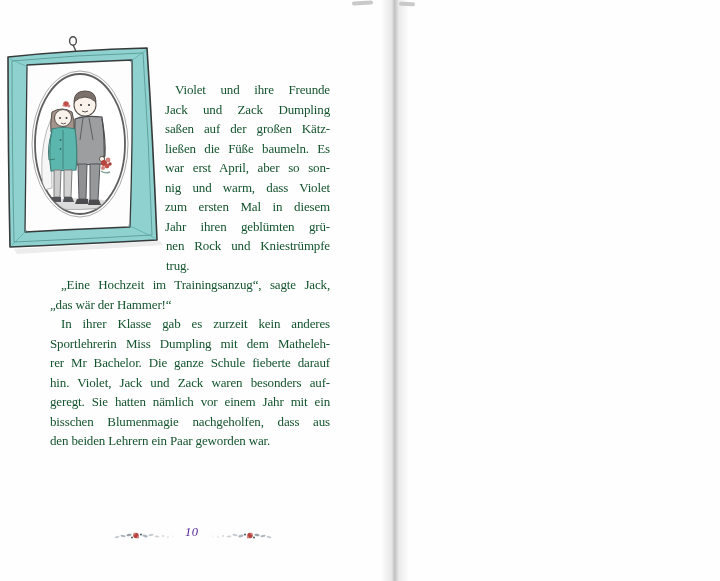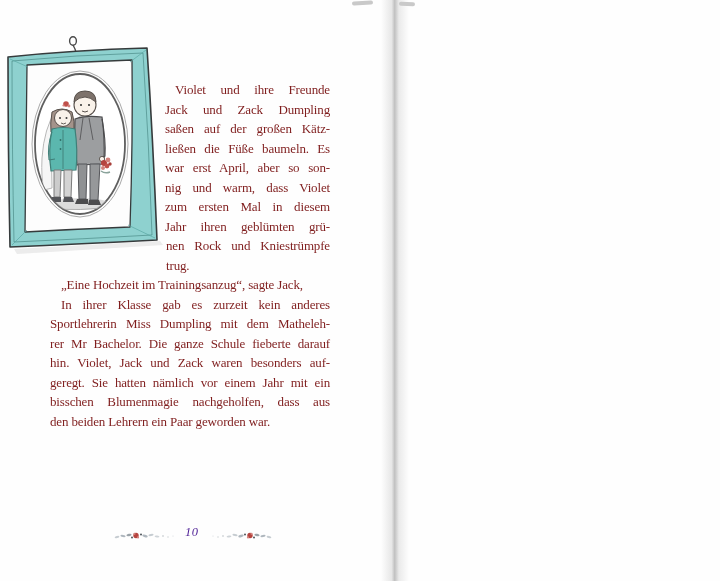--- a/index.html
+++ b/index.html
@@ -22,21 +22,21 @@
       rgba(140,140,140,.55) 49%,
       rgba(150,150,150,.50) 52%,
       rgba(175,175,175,.25) 64%,
       rgba(160,160,160,0) 100%);
   }
   .top-dash{position:absolute;background:#c9c9c9;border-radius:3px;height:4px}
   #top-dash-left{left:352px;top:1px;width:21px;transform:rotate(-3deg)}
   #top-dash-right{left:399px;top:2px;width:16px;transform:rotate(2deg)}
 
   
-  .text-col{position:absolute;color:#7f1d1d}
+  .text-col{position:absolute;color:#14532d}
   #left-text{left:50px;top:80px;width:280px;font-size:13px;line-height:19.5px;letter-spacing:-.15px}
   .line{text-align:justify;text-align-last:justify}
   .para .line:first-child{padding-left:11px}
   .para .line:last-child{text-align-last:left}
   
   .para.wrap-illo .line:nth-child(-n+9){margin-left:115px}
   .para.wrap-illo .line:first-child{padding-left:10px}
   .para.wrap-illo .line:last-child{margin-left:116px}
 
   
@@ -151,20 +151,21 @@
         <div class="line">saßen auf der großen Kätz-</div>
         <div class="line">ließen die Füße baumeln. Es</div>
         <div class="line">war erst April, aber so son-</div>
         <div class="line">nig und warm, dass Violet</div>
         <div class="line">zum ersten Mal in diesem</div>
         <div class="line">Jahr ihren geblümten grü-</div>
         <div class="line">nen Rock und Kniestrümpfe trug.</div>
       </div>
       <div class="para">
         <div class="line">„Eine Hochzeit im Trainingsanzug“, sagte Jack,</div>
+        <div class="line">„das wär der Hammer!“</div>
       </div>
       <div class="para">
         <div class="line">In ihrer Klasse gab es zurzeit kein anderes</div>
         <div class="line">Sportlehrerin Miss Dumpling mit dem Matheleh-</div>
         <div class="line">rer Mr Bachelor. Die ganze Schule fieberte darauf</div>
         <div class="line">hin. Violet, Jack und Zack waren besonders auf-</div>
         <div class="line">geregt. Sie hatten nämlich vor einem Jahr mit ein</div>
         <div class="line">bisschen Blumenmagie nachgeholfen, dass aus</div>
         <div class="line">den beiden Lehrern ein Paar geworden war.</div>
       </div>

